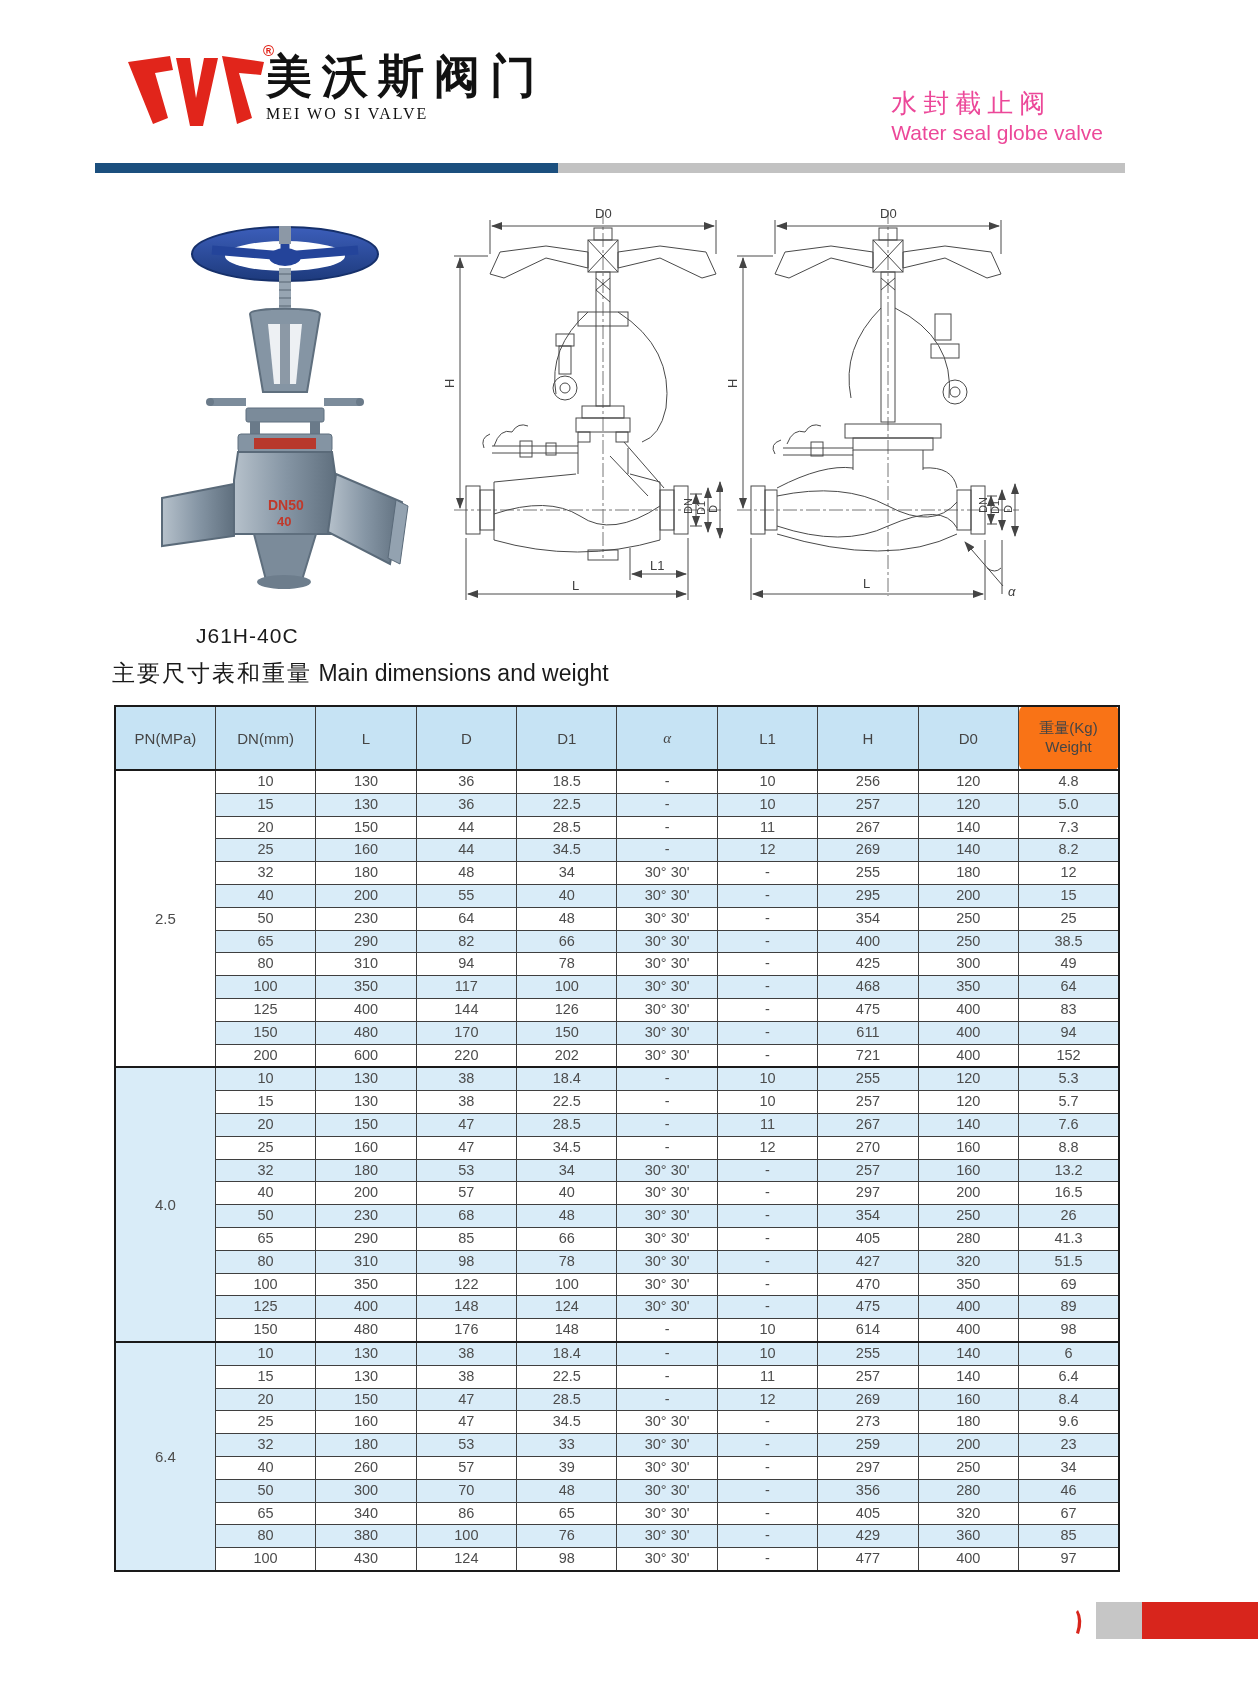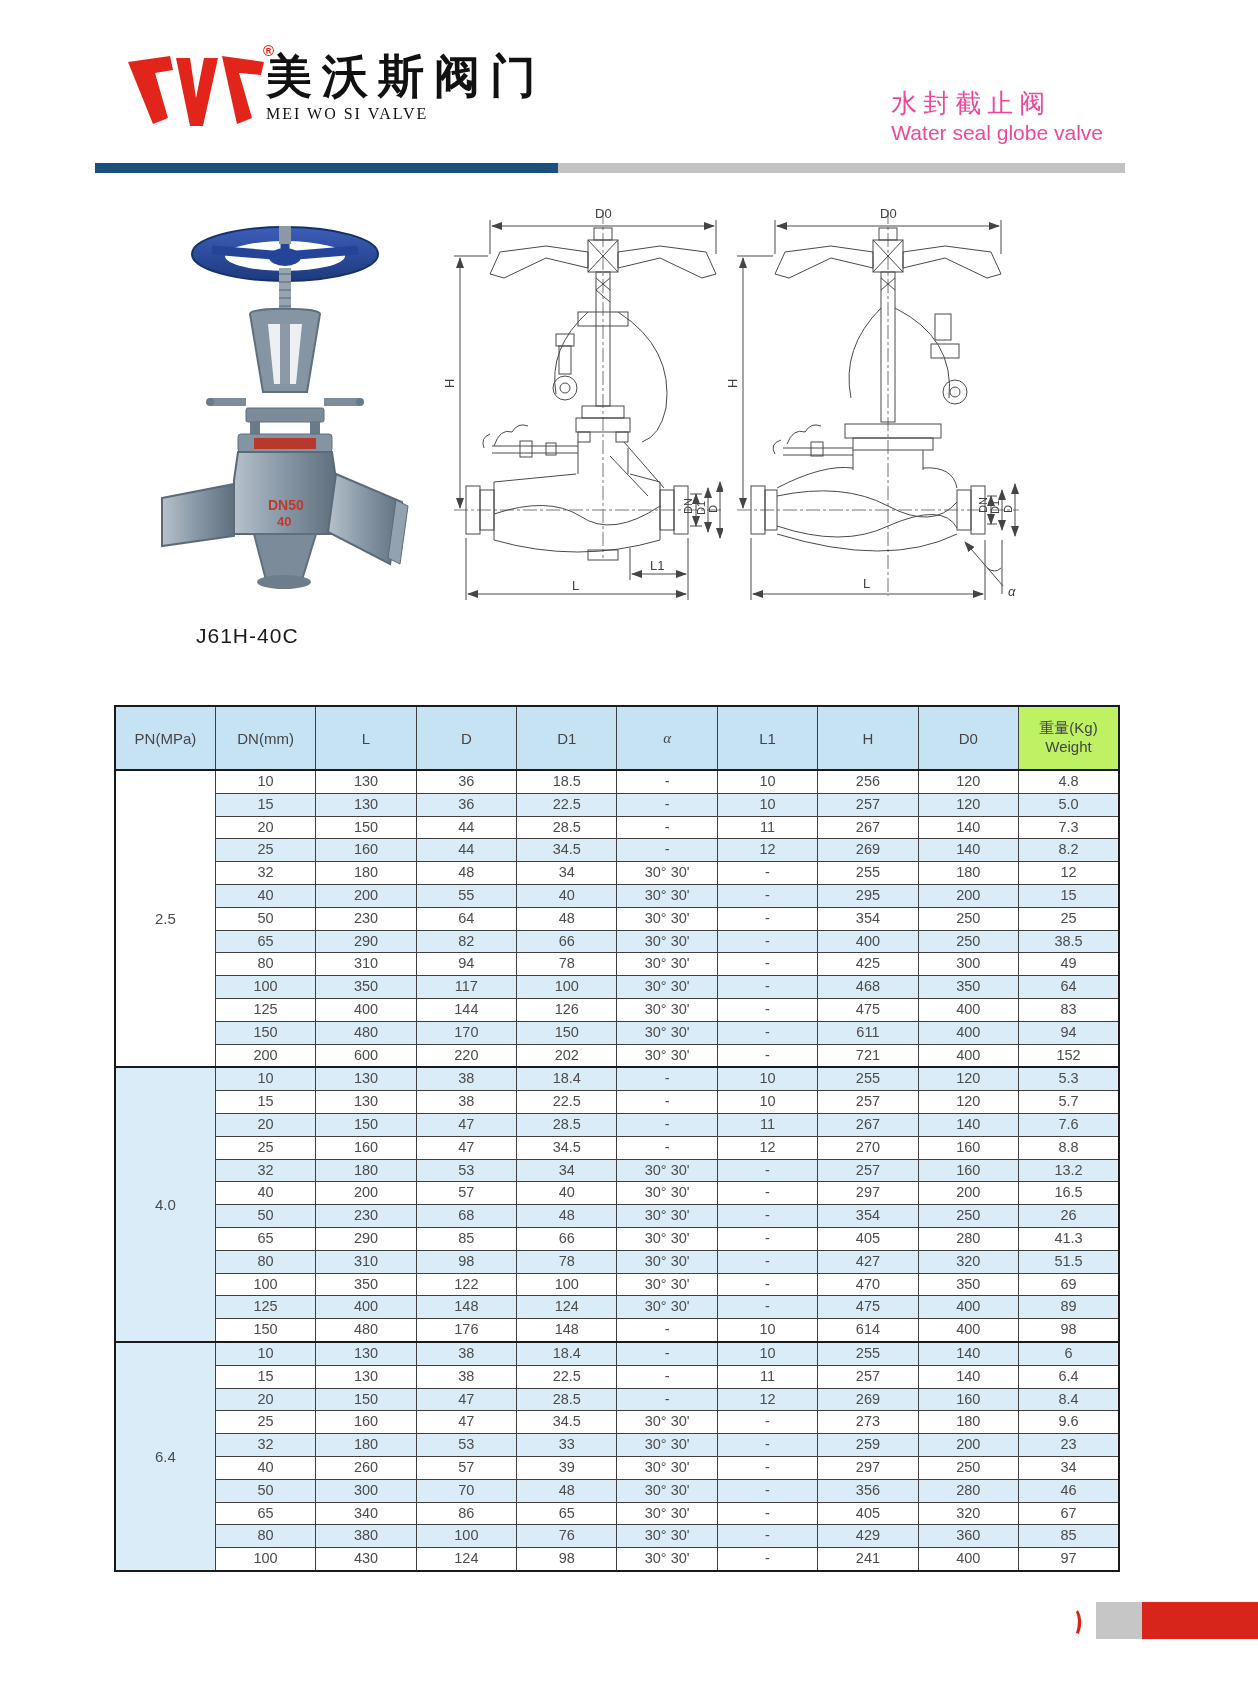--- a/index.html
+++ b/index.html
@@ -299,34 +299,38 @@
         <text x="34" y="192" transform="rotate(-90 34 192)">H</text>
         <text x="284" y="317" font-size="11" transform="rotate(-90 284 317)">DN</text>
         <text x="296" y="318" font-size="11" transform="rotate(-90 296 318)">D1</text>
         <text x="309" y="317" font-size="11" transform="rotate(-90 309 317)">D</text>
         <text x="305" y="400" font-size="13" font-style="italic">α</text>
         <text x="160" y="392">L</text>
       </g>
     </svg>
   </div>
 
+  <div class="section-title">
+    <span class="cn">主要尺寸表和重量</span>
+    <span class="en">Main dimensions and weight</span>
+  </div>
 
   <table class="dims">
     <thead>
       <tr id="dims-head-row">
           <th style="background: rgb(198, 227, 244);">PN(MPa)</th>
           <th style="background: rgb(198, 227, 244);">DN(mm)</th>
           <th style="background: rgb(198, 227, 244);">L</th>
           <th style="background: rgb(198, 227, 244);">D</th>
           <th style="background: rgb(198, 227, 244);">D1</th>
           <th class="th-alpha" style="background: rgb(198, 227, 244);">α</th>
           <th style="background: rgb(198, 227, 244);">L1</th>
           <th style="background: rgb(198, 227, 244);">H</th>
           <th style="background: rgb(198, 227, 244);">D0</th>
-          <th style="background: #bef264;">
+          <th style="background: #f97316; border-radius: 6px;">
             <div class="wh-line">重量(Kg)</div>
             <div class="wh-line">Weight</div>
           </th>
         </tr>
     </thead>
     <tbody id="dims-body">
         <tr>
           <td rowspan="13" class="pn-cell">2.5</td>
           <td>10</td>
           <td>130</td>
@@ -703,21 +707,21 @@
           <td>360</td>
           <td>85</td>
         </tr>
         <tr>
           <td>100</td>
           <td>430</td>
           <td>124</td>
           <td>98</td>
           <td>30° 30'</td>
           <td>-</td>
-          <td>241</td>
+          <td>477</td>
           <td>400</td>
           <td>97</td>
         </tr>
       </tbody>
   </table>
 
   <svg class="footer-tick" viewBox="0 0 8 24">
     <path d="M2,0 Q8,10 3,24 L0,23 Q4,10 0,2 Z" fill="#d8251c"></path>
   </svg>
   <div class="page-box">155</div>

